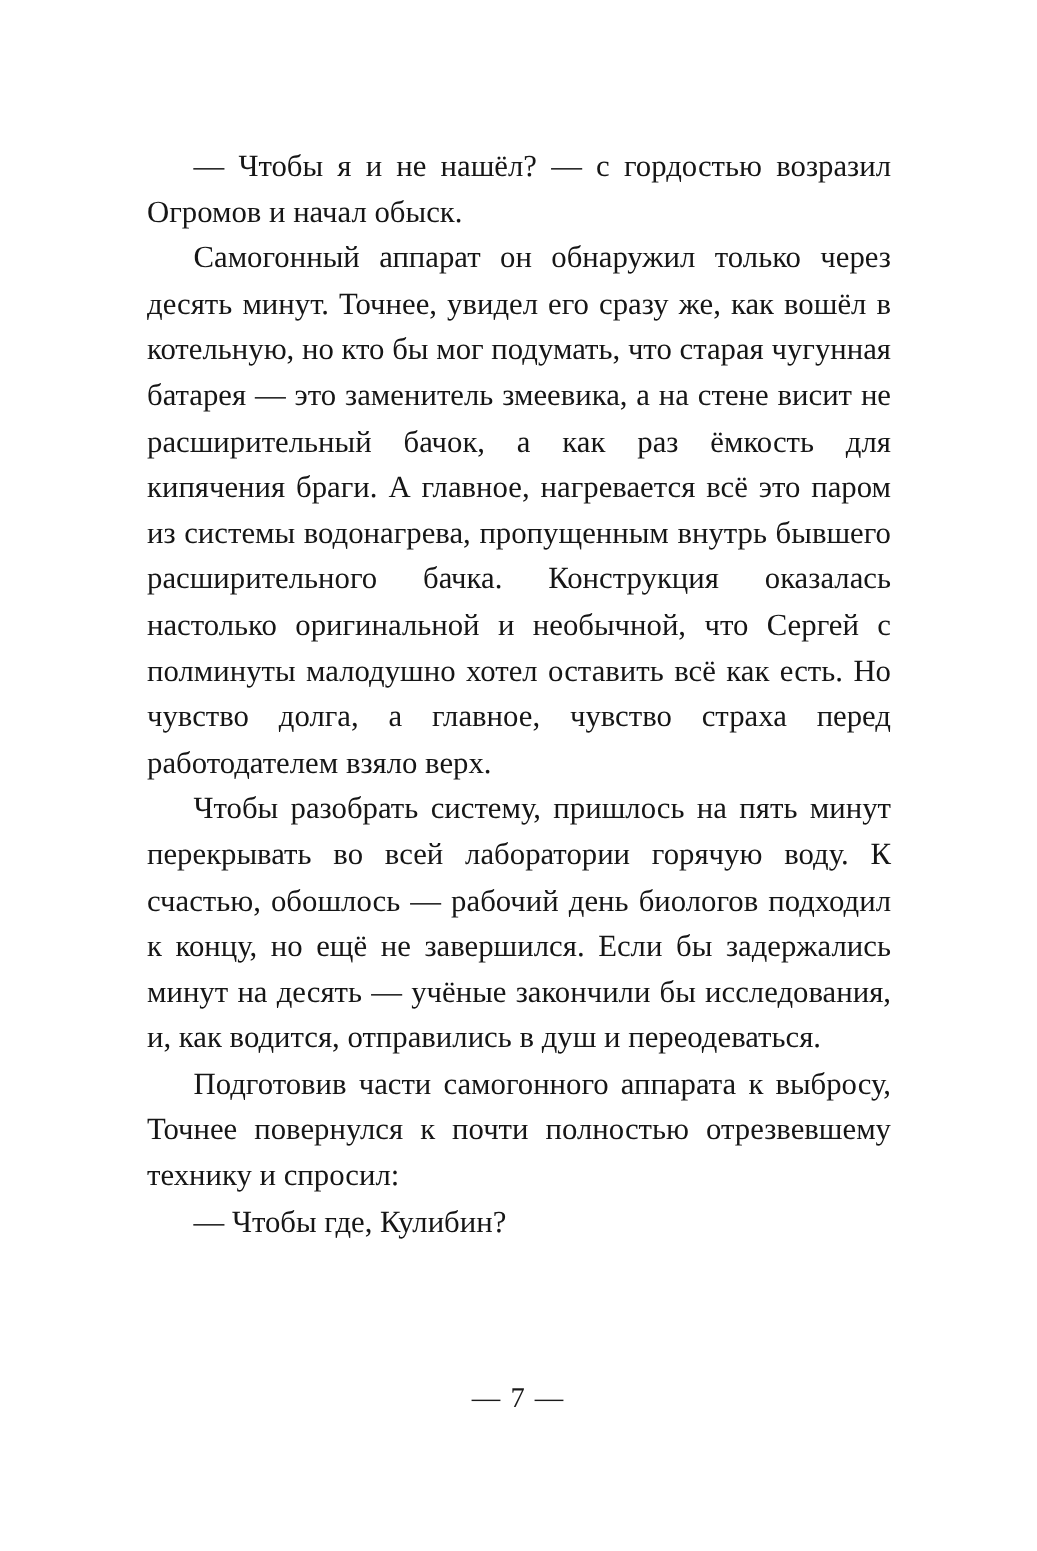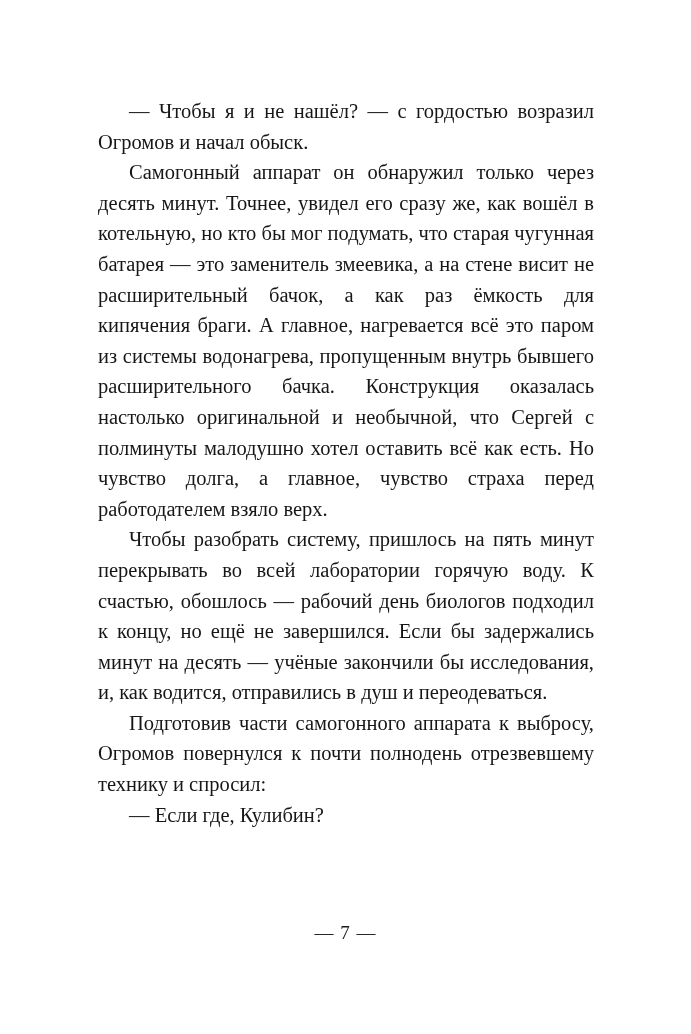--- a/index.html
+++ b/index.html
@@ -55,17 +55,17 @@
   }
 </style>
 </head>
 <body>
 
 <div class="page">
   <div class="text-block">
     <p class="para dialogue">— Чтобы я и не нашёл? — с гордостью воз­разил Огромов и начал обыск.</p>
     <p class="para">Самогонный аппарат он обнаружил только через десять минут. Точнее, увидел его сразу же, как вошёл в котельную, но кто бы мог подумать, что старая чугунная батарея — это замени­тель змеевика, а на стене висит не расширительный бачок, а как раз ёмкость для кипячения браги. А главное, нагревается всё это паром из систе­мы водонагрева, пропущенным внутрь бывшего расширительного бачка. Конструкция оказалась настолько оригинальной и необычной, что Сергей с полминуты малодушно хотел оставить всё как есть. Но чувство долга, а главное, чув­ство страха перед работодателем взяло верх.</p>
     <p class="para">Чтобы разобрать систему, пришлось на пять минут перекрывать во всей лаборатории горя­чую воду. К счастью, обошлось — рабочий день биологов подходил к концу, но ещё не завер­шился. Если бы задержались минут на десять — учёные закончили бы исследования, и, как во­дится, отправились в душ и переодеваться.</p>
-    <p class="para">Подготовив части самогонного аппарата к выбросу, Огромов повернулся к почти полно­день отрезвевшему технику и спросил:</p>
-    <p class="para dialogue">— Если где, Кулибин?</p>
+    <p class="para">Подготовив части самогонного аппарата к выбросу, Точнее повернулся к почти полно­стью отрезвевшему технику и спросил:</p>
+    <p class="para dialogue">— Чтобы где, Кулибин?</p>
   </div>
   <div class="folio">— 7 —</div>
 </div>
 
 </body></html>

